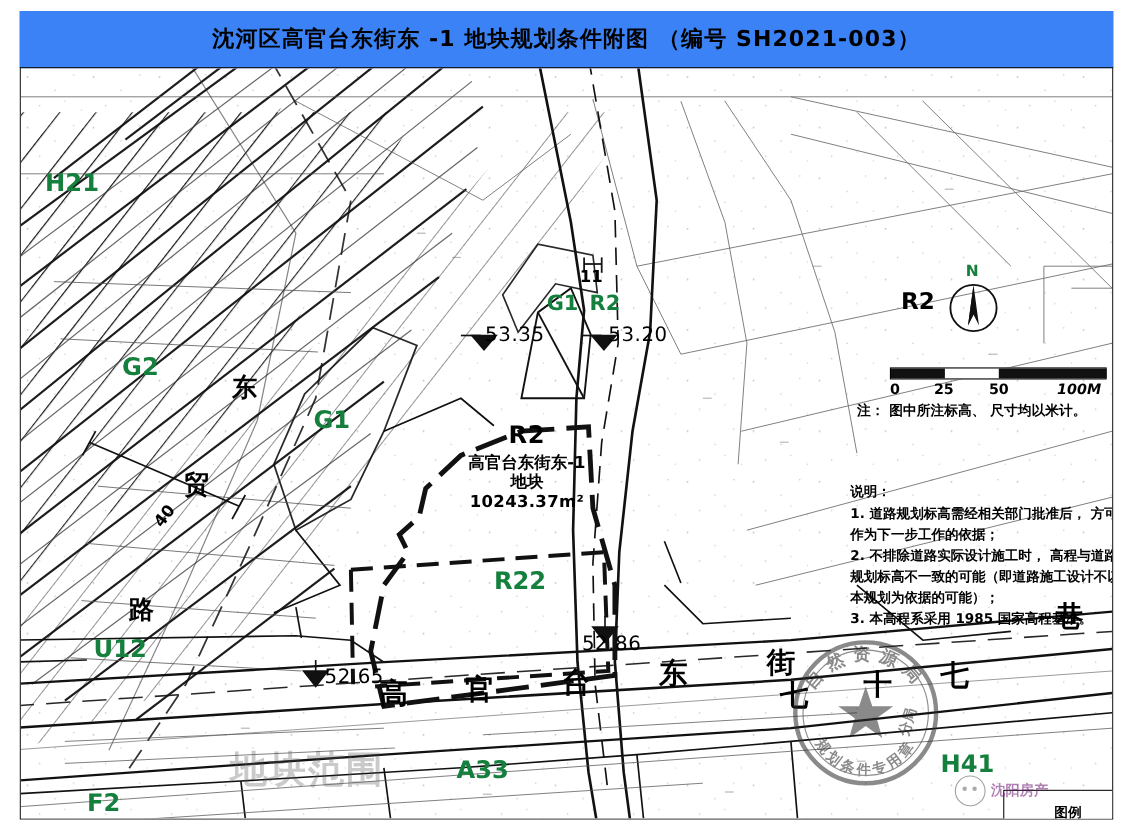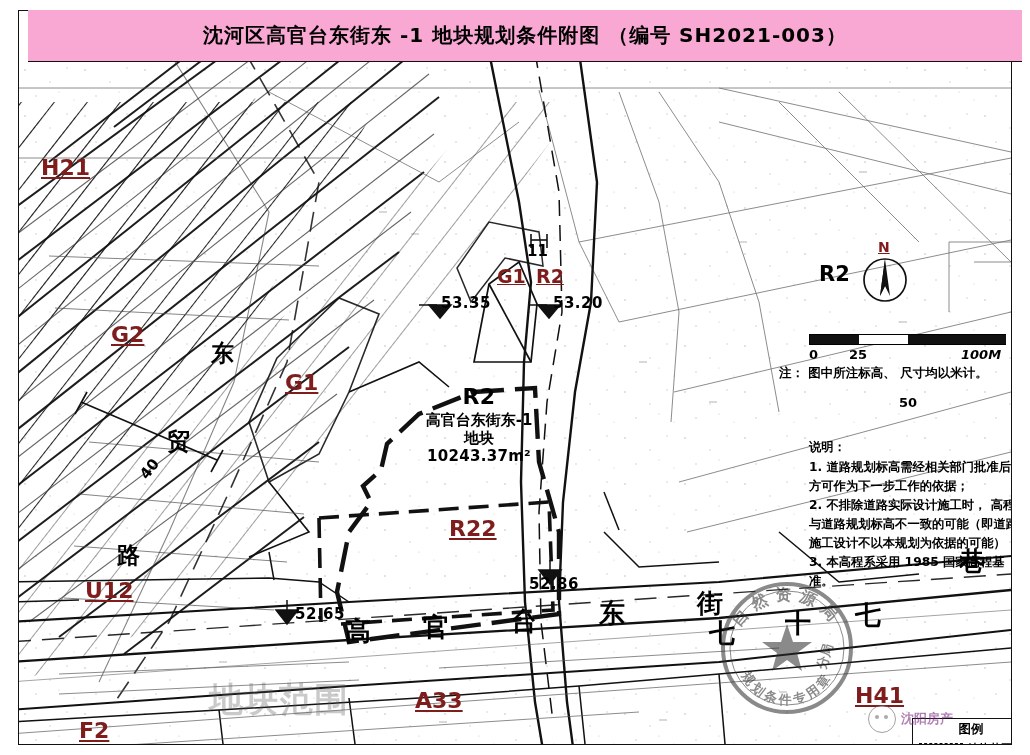--- a/index.html
+++ b/index.html
@@ -1,61 +1,61 @@
 <!DOCTYPE html>
 <html><head>
 <meta charset="utf-8">
 <style>
   html,body{margin:0;padding:0;background:#fff;}
   body{width:1030px;height:755px;font-family:"DejaVu Sans","Liberation Sans",sans-serif;color:#000;}
   #page{position:relative;width:1030px;height:755px;overflow:hidden;background:#fff;}
 
   
   .frame{position:absolute;left:18px;top:10px;width:994px;height:735px;border:1.6px solid #111;box-sizing:border-box;}
-  .title-band{position:absolute;left:28px;top:10px;width:994px;height:52px;box-sizing:border-box;border-bottom:1.4px solid #111;
-              display:flex;align-items:center;justify-content:center;background:#f9a8d4;z-index:30;}
+  .title-band{position:absolute;left:18px;top:10px;width:994px;height:52px;box-sizing:border-box;border-bottom:1.4px solid #111;
+              display:flex;align-items:center;justify-content:center;background:#3b82f6;z-index:30;}
   .title-text{font-size:20px;font-weight:bold;letter-spacing:1px;white-space:nowrap;}
 
   
   .map{position:absolute;left:19px;top:62px;width:992px;height:682px;overflow:hidden;background:#fff;}
   .map svg{position:absolute;left:0;top:0;}
 
   
-  .lbl{position:absolute;font-weight:bold;color:#7f1d1d;white-space:nowrap;line-height:1;text-decoration:underline;}
+  .lbl{position:absolute;font-weight:bold;color:#15803d;white-space:nowrap;line-height:1;}
   .zone{font-size:22px;}
   .zone-sm{font-size:19px;}
   .rd-ch{position:absolute;font-size:23px;font-weight:bold;line-height:1;}
   .rd-ch-b{position:absolute;font-size:26px;font-weight:bold;line-height:1;}
-  .elev{position:absolute;font-size:15px;font-weight:bold;letter-spacing:0.5px;white-space:nowrap;}
+  .elev{position:absolute;font-size:18px;font-weight:normal;letter-spacing:0.5px;white-space:nowrap;}
   .width-num{position:absolute;font-size:15px;font-weight:bold;}
 
   .plot-label{position:absolute;text-align:center;line-height:1.22;white-space:nowrap;}
   .plot-label .r2{font-size:22px;font-weight:bold;letter-spacing:.5px;}
   .plot-label .nm{font-size:15px;font-weight:bold;}
   .plot-label .bk{font-size:15px;font-weight:bold;}
   .plot-label .ar{font-size:15px;font-weight:bold;letter-spacing:.3px;}
 
   
   .north{position:absolute;left:838px;top:188px;width:56px;height:56px;}
   .r2-north{position:absolute;left:800px;top:200px;font-size:21px;font-weight:bold;}
   .scalebar{position:absolute;left:790px;top:272px;width:197px;}
   .sb-bar{position:relative;width:197px;height:11px;border:1px solid #000;box-sizing:border-box;background:#fff;}
   .sb-seg{position:absolute;top:0;height:9px;background:#111;}
   .sb-nums{position:relative;width:210px;height:16px;margin-top:2px;}
   .sb-nums span{position:absolute;font-size:13px;font-weight:bold;}
   .scale-note{position:absolute;left:760px;top:303px;font-size:12.5px;font-weight:bold;white-space:nowrap;}
 
   
   .notes{position:absolute;left:754px;top:376px;width:252px;font-size:12.3px;font-weight:bold;line-height:1.55;}
-  .notes div{white-space:normal;margin-left:36px;}
+  .notes div{white-space:normal;}
   .notes .hd{margin-bottom:1px;}
 
   
   .legend{position:absolute;left:893px;top:656px;width:118px;height:88px;border:1.4px solid #111;background:#fff;box-sizing:border-box;}
-  .legend .lg-title{text-align:center;font-size:12.5px;font-weight:bold;margin-top:2px;}
+  .legend .lg-title{text-align:center;font-size:12.5px;font-weight:bold;margin-top:12px;}
   .lg-row{display:flex;align-items:center;margin:3px 0 0 6px;}
   .lg-sw{width:44px;height:12px;box-sizing:border-box;margin-right:5px;flex:none;}
   .sw-dash{border:1.6px dashed #111;}
   .lg-tx{font-size:11px;font-weight:bold;}
 
   
   .seal{position:absolute;left:694px;top:512px;width:148px;height:148px;opacity:.55;}
   .seal svg{position:absolute;left:0;top:0;}
 
   
@@ -322,21 +322,21 @@
     <div class="lbl" style="left:859px;top:178px;font-size:14px;">N</div>
 
     <div class="scalebar">
       <div class="sb-bar">
         <div class="sb-seg" style="left:0;width:49px;"></div>
         <div class="sb-seg" style="left:98px;width:98px;"></div>
       </div>
       <div class="sb-nums">
         <span style="left:0px;">0</span>
         <span style="left:40px;">25</span>
-        <span style="left:90px;margin-top:48px;">50</span>
+        <span style="left:90px;">50</span>
         <span style="left:152px;font-style:italic;">100M</span>
       </div>
     </div>
     <div class="scale-note">注： 图中所注标高、 尺寸均以米计。</div>
 
     <div class="notes">
       <div class="hd">说明：</div>
       <div>1. 道路规划标高需经相关部门批准后， 方可作为下一步工作的依据；</div>
       <div>2. 不排除道路实际设计施工时， 高程与道路规划标高不一致的可能（即道路施工设计不以本规划为依据的可能）；</div>
       <div>3. 本高程系采用 1985 国家高程基准。</div>

